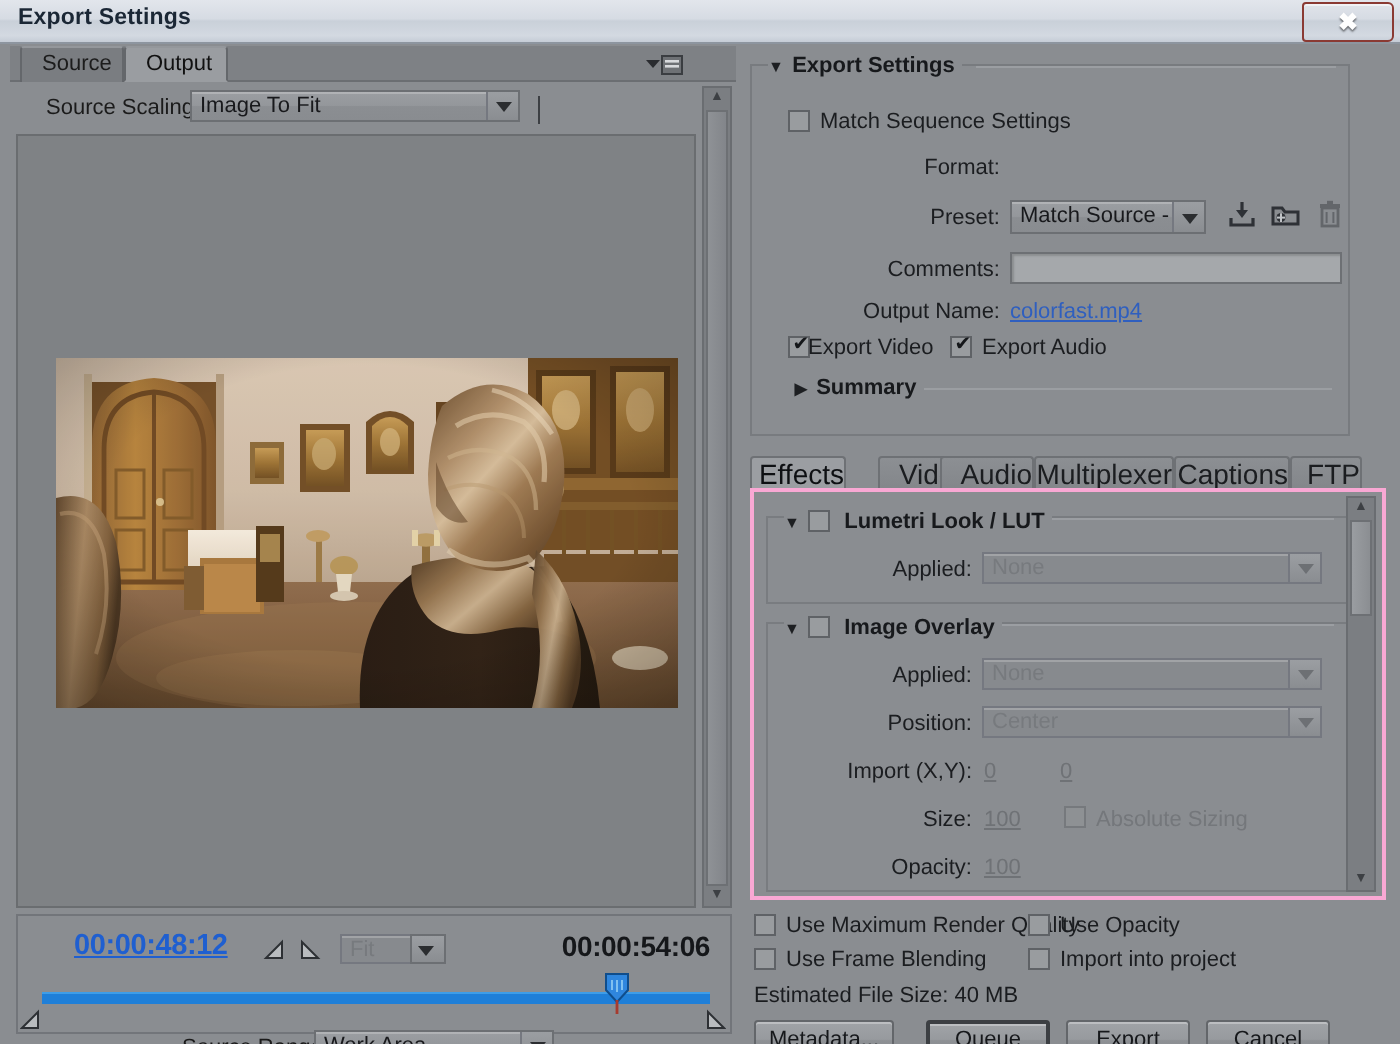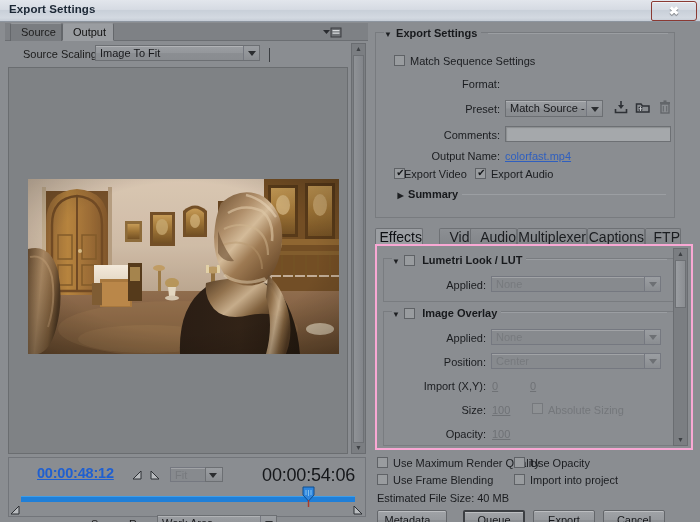--- a/index.html
+++ b/index.html
@@ -188,21 +188,21 @@
   #tc-left {
     position: absolute; left: 28px; top: 7px;
     font-size: 14.5px; font-weight: bold;
     color: #1f5fd0;
     text-decoration: underline;
     cursor: pointer;
     letter-spacing: -.2px;
   }
   #tc-right {
     position: absolute; right: 10px; top: 7px;
-    font-size: 18px; font-weight: normal;
+    font-size: 14px; font-weight: bold;
     color: #15171a;
     letter-spacing: -.2px;
   }
   .tri-btn {
     position: absolute; top: 11px;
     width: 12px; height: 12px; cursor: pointer;
   }
   #in-point-icon  { left: 122px; }
   #out-point-icon { left: 140px; }
   #fit-select {

